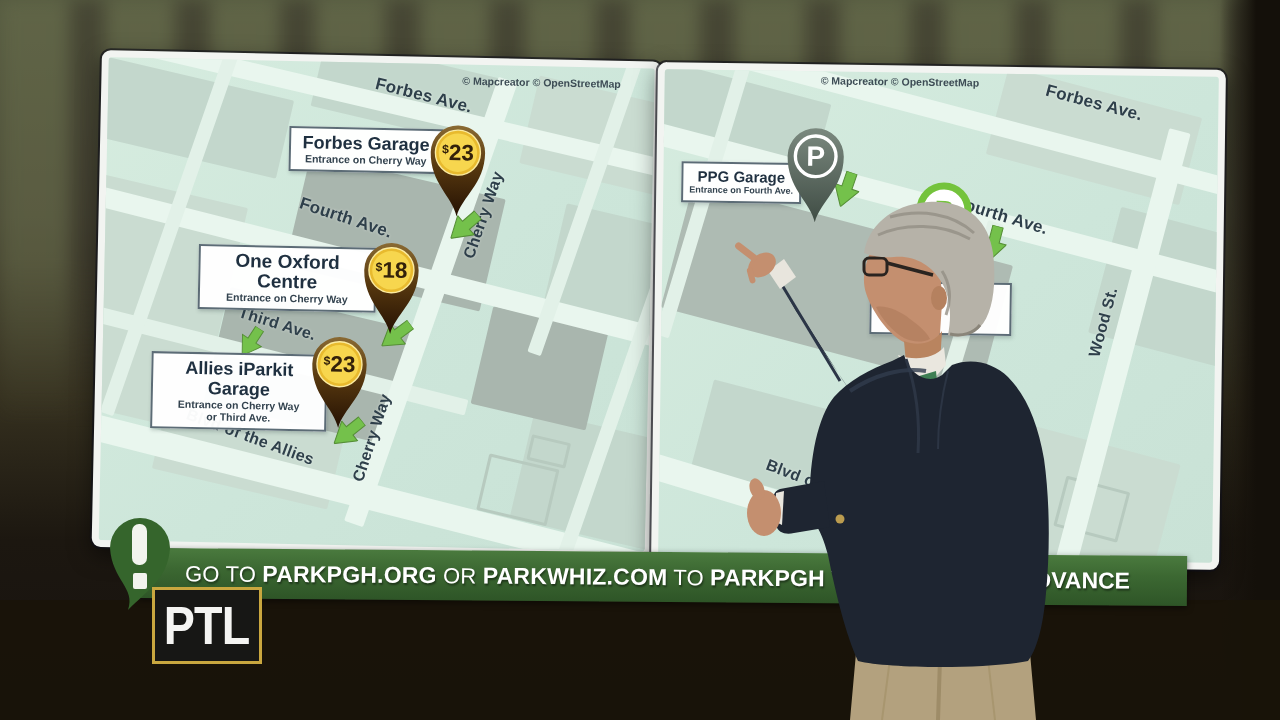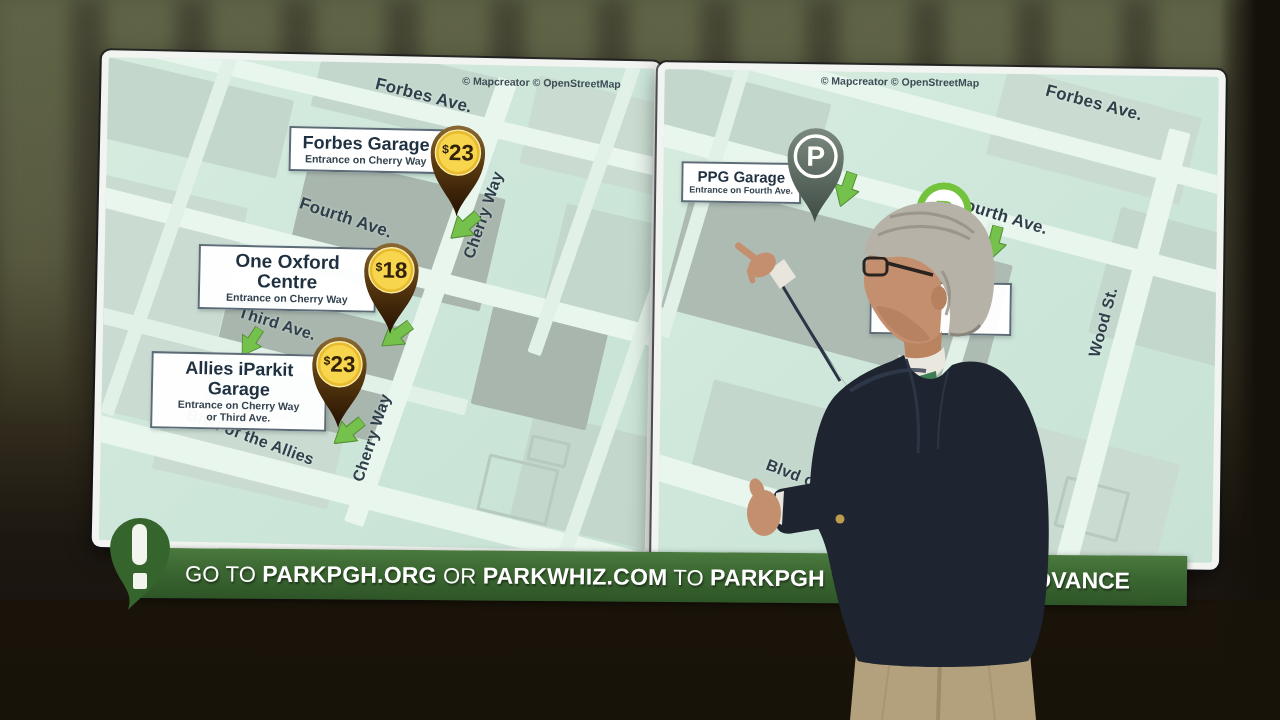--- a/index.html
+++ b/index.html
@@ -218,20 +218,23 @@
     <div class="banner-left"><span class="r">GO TO </span><span class="b">PARKPGH.ORG</span><span class="r"> OR </span><span class="b">PARKWHIZ.COM</span><span class="r"> TO </span><span class="b">PARKPGH</span><span class="r"> YO</span></div>
     <div class="banner-right">ADVANCE</div>
   </div>
 
   <svg class="alert" width="68" height="106" viewBox="0 0 68 106">
     <path d="M22 100 C30 78 6 70 4 38 A30 30 0 1 1 64 38 C62 68 42 80 22 100 Z" fill="#35652c"></path>
     <rect x="26" y="14" width="15" height="41" rx="7" fill="#f2f4ee"></rect>
     <rect x="27" y="63" width="14" height="16" rx="2" fill="#f2f4ee"></rect>
   </svg>
 
+  <div class="ptl">
+    <span>PTL</span>
+  </div>
 
   <svg class="presenter" width="400" height="525" viewBox="0 0 400 525">
 
     <path d="M180,58 C174,72 172,86 176,98 C179,108 186,120 194,130 C202,140 212,148 222,150 C234,152 246,148 250,138 L252,108 L250,66 C230,50 196,48 180,58 Z" fill="#c48f6f"></path>
     <path d="M186,112 C192,124 202,136 214,143 C222,147 232,148 240,144 C236,136 228,130 220,124 C210,116 196,110 186,112 Z" fill="#b07c5d" opacity=".7"></path>
     <ellipse cx="249" cy="103" rx="8" ry="12" fill="#b5815f"></ellipse>
 
     <rect x="174" y="63" width="23" height="17" rx="5" fill="none" stroke="#2a2420" stroke-width="3"></rect>
     <path d="M197,68 L243,80" stroke="#2a2420" stroke-width="3.5" fill="none"></path>
 

